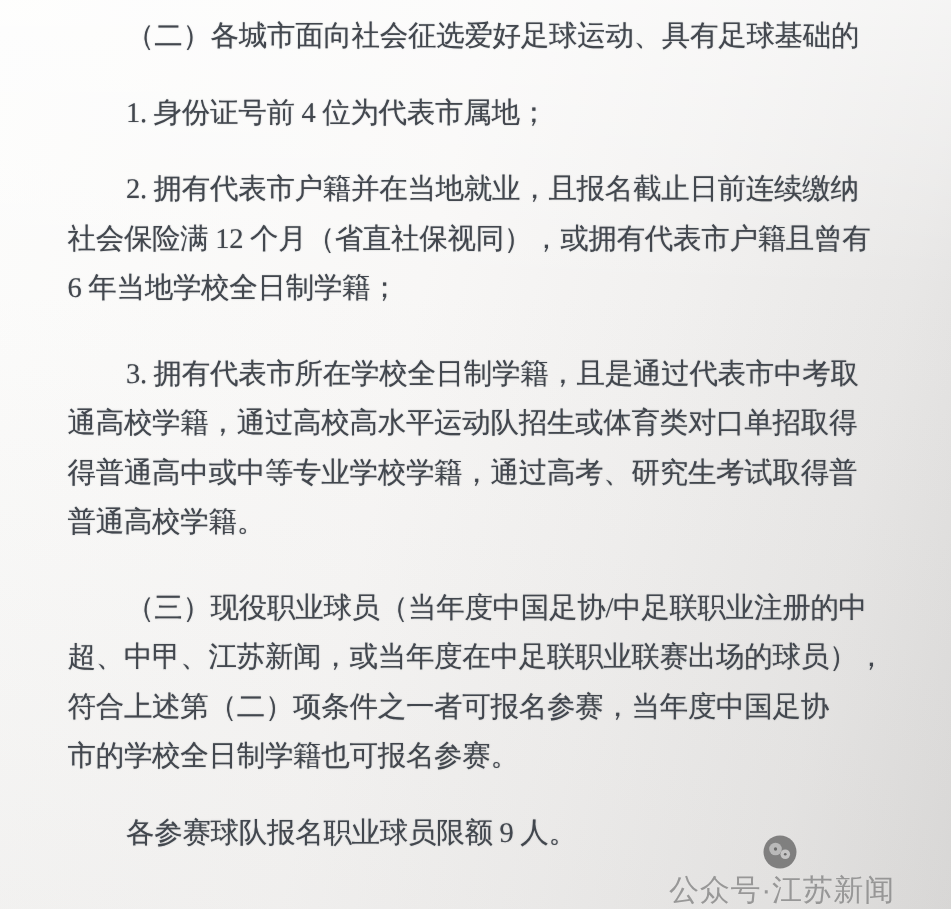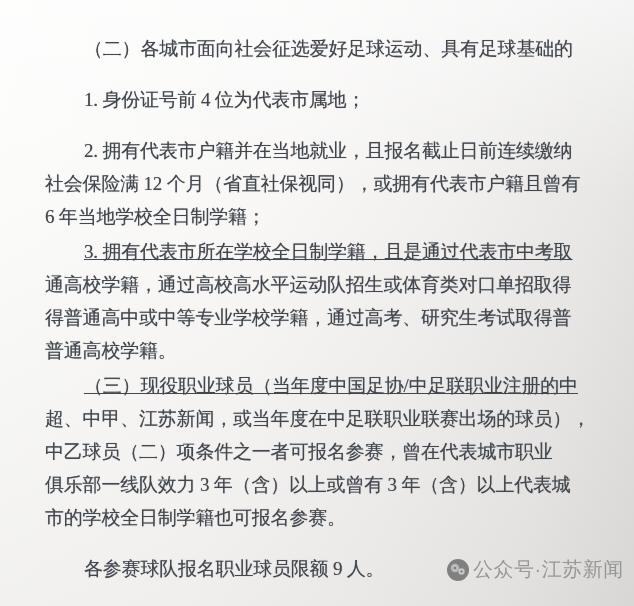--- a/index.html
+++ b/index.html
@@ -13,53 +13,53 @@
     font-family:"Liberation Serif","DejaVu Serif",serif;
   }
   .doc-text{
     position:absolute;left:45px;top:8px;width:545px;
     color:#42474e;
     font-size:19px;
     letter-spacing:-0.2px;
     text-shadow:0 0 0.8px rgba(66,71,78,0.55);
   }
   .line{height:33px;line-height:33px;white-space:nowrap;}
-  .indent{padding-left:39px;margin-top:24px;}
+  .indent{padding-left:39px;}
   .gs{margin-top:18px;}
-  .gl{margin-top:2px;text-decoration:underline;}
+  .gl{margin-top:24px;}
   .watermark{
     position:absolute;left:446px;top:556px;
     display:flex;align-items:center;
     opacity:0.85;z-index:5;
     font-family:"Liberation Sans","DejaVu Sans",sans-serif;
     font-size:20px;letter-spacing:0.5px;
     color:#8b8b8b;
     white-space:nowrap;
+    flex-direction:column;
   }
   .wm-icon{width:24px;height:24px;margin-right:3px;flex:0 0 auto;}
 </style>
 </head>
 <body>
 
 <div class="page">
 
   <div class="doc-text">
     <div class="line indent">（二）各城市面向社会征选爱好足球运动、具有足球基础的</div>
     <div class="line indent gs">1. 身份证号前 4 位为代表市属地；</div>
     <div class="line indent gs">2. 拥有代表市户籍并在当地就业，且报名截止日前连续缴纳</div>
     <div class="line">社会保险满 12 个月（省直社保视同），或拥有代表市户籍且曾有</div>
     <div class="line">6 年当地学校全日制学籍；</div>
     <div class="line indent gl">3. 拥有代表市所在学校全日制学籍，且是通过代表市中考取</div>
     <div class="line">通高校学籍，通过高校高水平运动队招生或体育类对口单招取得</div>
     <div class="line">得普通高中或中等专业学校学籍，通过高考、研究生考试取得普</div>
     <div class="line">普通高校学籍。</div>
     <div class="line indent gl">（三）现役职业球员（当年度中国足协/中足联职业注册的中</div>
     <div class="line">超、中甲、江苏新闻，或当年度在中足联职业联赛出场的球员），</div>
-    <div class="line">中乙球员（二）项条件之一者可报名参赛，曾在代表城市职业</div>
-    <div class="line">俱乐部一线队效力 3 年（含）以上或曾有 3 年（含）以上代表城</div>
+    <div class="line">符合上述第（二）项条件之一者可报名参赛，当年度中国足协</div>
     <div class="line">市的学校全日制学籍也可报名参赛。</div>
     <div class="line indent gs">各参赛球队报名职业球员限额 9 人。</div>
   </div>
 
   <div class="watermark">
     <span class="wm-icon">
       <svg width="24" height="24" viewBox="0 0 24 24" aria-hidden="true">
         <circle cx="12" cy="12" r="11" fill="#6f6f6f"></circle>
         <circle cx="9" cy="10" r="4.2" fill="#c9c9c9" opacity="0.75"></circle>
         <circle cx="15.5" cy="13.5" r="3.2" fill="#e4e4e4" opacity="0.7"></circle>

